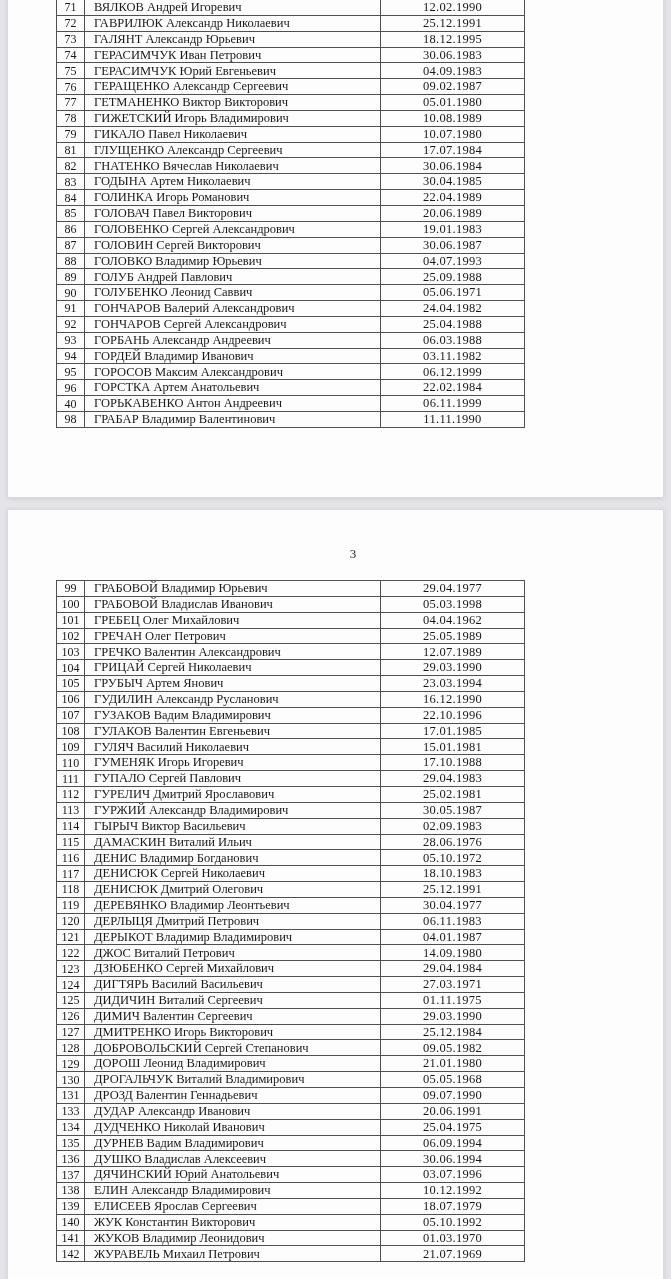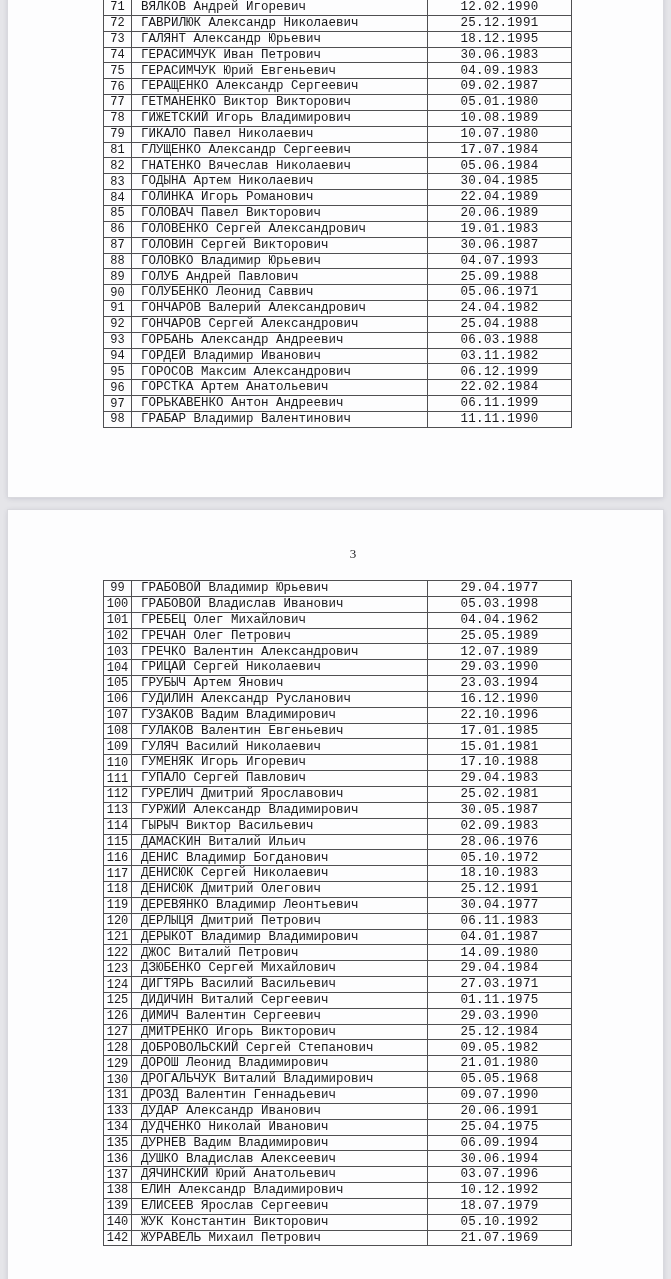--- a/index.html
+++ b/index.html
@@ -22,22 +22,21 @@
     width:655px;
     background:var(--page);
     box-shadow:0 0 0 1px #d9d9de, 0 1px 5px rgba(70,70,95,.22);
   }
   .page-a{top:-8px;height:505px;}
   .page-b{top:510px;height:778px;}
   .doc-table{
     border-collapse:collapse;
     table-layout:fixed;
     width:468px;
-    margin-left:95px;
-    font-family:Liberation Mono, monospace;
+    margin-left:48px;
   }
   .page-a .doc-table{margin-top:7px;}
   .page-b .doc-table{margin-top:18px;padding-left:32px;}
   .doc-table td{
     border:1px solid var(--border);
     font-size:12.5px;
     line-height:1;
     padding:0;
     height:15.85px;
     white-space:nowrap;
@@ -116,21 +115,21 @@
             <td class="date">10.07.1980</td>
           </tr>
           <tr>
             <td class="num">81</td>
             <td class="name">ГЛУЩЕНКО Александр Сергеевич</td>
             <td class="date">17.07.1984</td>
           </tr>
           <tr>
             <td class="num">82</td>
             <td class="name">ГНАТЕНКО Вячеслав Николаевич</td>
-            <td class="date">05.06.1984</td>
+            <td class="date">30.06.1984</td>
           </tr>
           <tr>
             <td class="num">83</td>
             <td class="name">ГОДЫНА Артем Николаевич</td>
             <td class="date">30.04.1985</td>
           </tr>
           <tr>
             <td class="num">84</td>
             <td class="name">ГОЛИНКА Игорь Романович</td>
             <td class="date">22.04.1989</td>
@@ -189,21 +188,21 @@
             <td class="num">95</td>
             <td class="name">ГОРОСОВ Максим Александрович</td>
             <td class="date">06.12.1999</td>
           </tr>
           <tr>
             <td class="num">96</td>
             <td class="name">ГОРСТКА Артем Анатольевич</td>
             <td class="date">22.02.1984</td>
           </tr>
           <tr>
-            <td class="num">97</td>
+            <td class="num">40</td>
             <td class="name">ГОРЬКАВЕНКО Антон Андреевич</td>
             <td class="date">06.11.1999</td>
           </tr>
           <tr>
             <td class="num">98</td>
             <td class="name">ГРАБАР Владимир Валентинович</td>
             <td class="date">11.11.1990</td>
           </tr>
         </tbody>
     </table>
@@ -417,20 +416,25 @@
             <td class="num">139</td>
             <td class="name">ЕЛИСЕЕВ Ярослав Сергеевич</td>
             <td class="date">18.07.1979</td>
           </tr>
           <tr>
             <td class="num">140</td>
             <td class="name">ЖУК Константин Викторович</td>
             <td class="date">05.10.1992</td>
           </tr>
           <tr>
+            <td class="num">141</td>
+            <td class="name">ЖУКОВ Владимир Леонидович</td>
+            <td class="date">01.03.1970</td>
+          </tr>
+          <tr>
             <td class="num">142</td>
             <td class="name">ЖУРАВЕЛЬ Михаил Петрович</td>
             <td class="date">21.07.1969</td>
           </tr>
         </tbody>
     </table>
   </section>
 
 </div>
 

